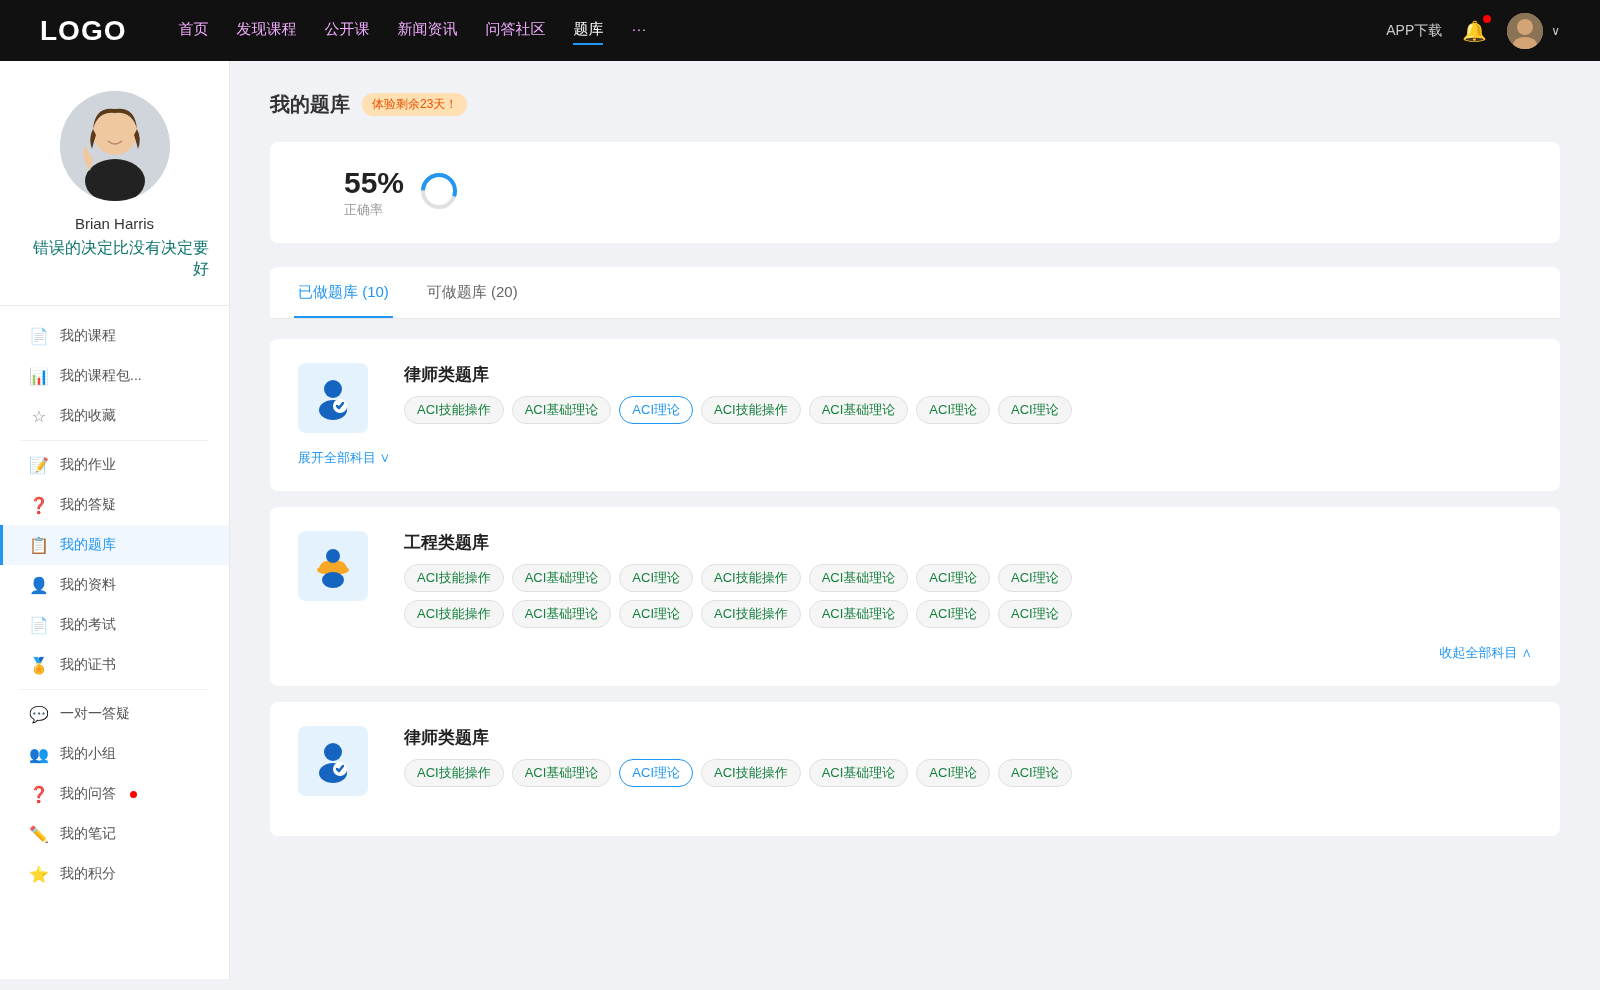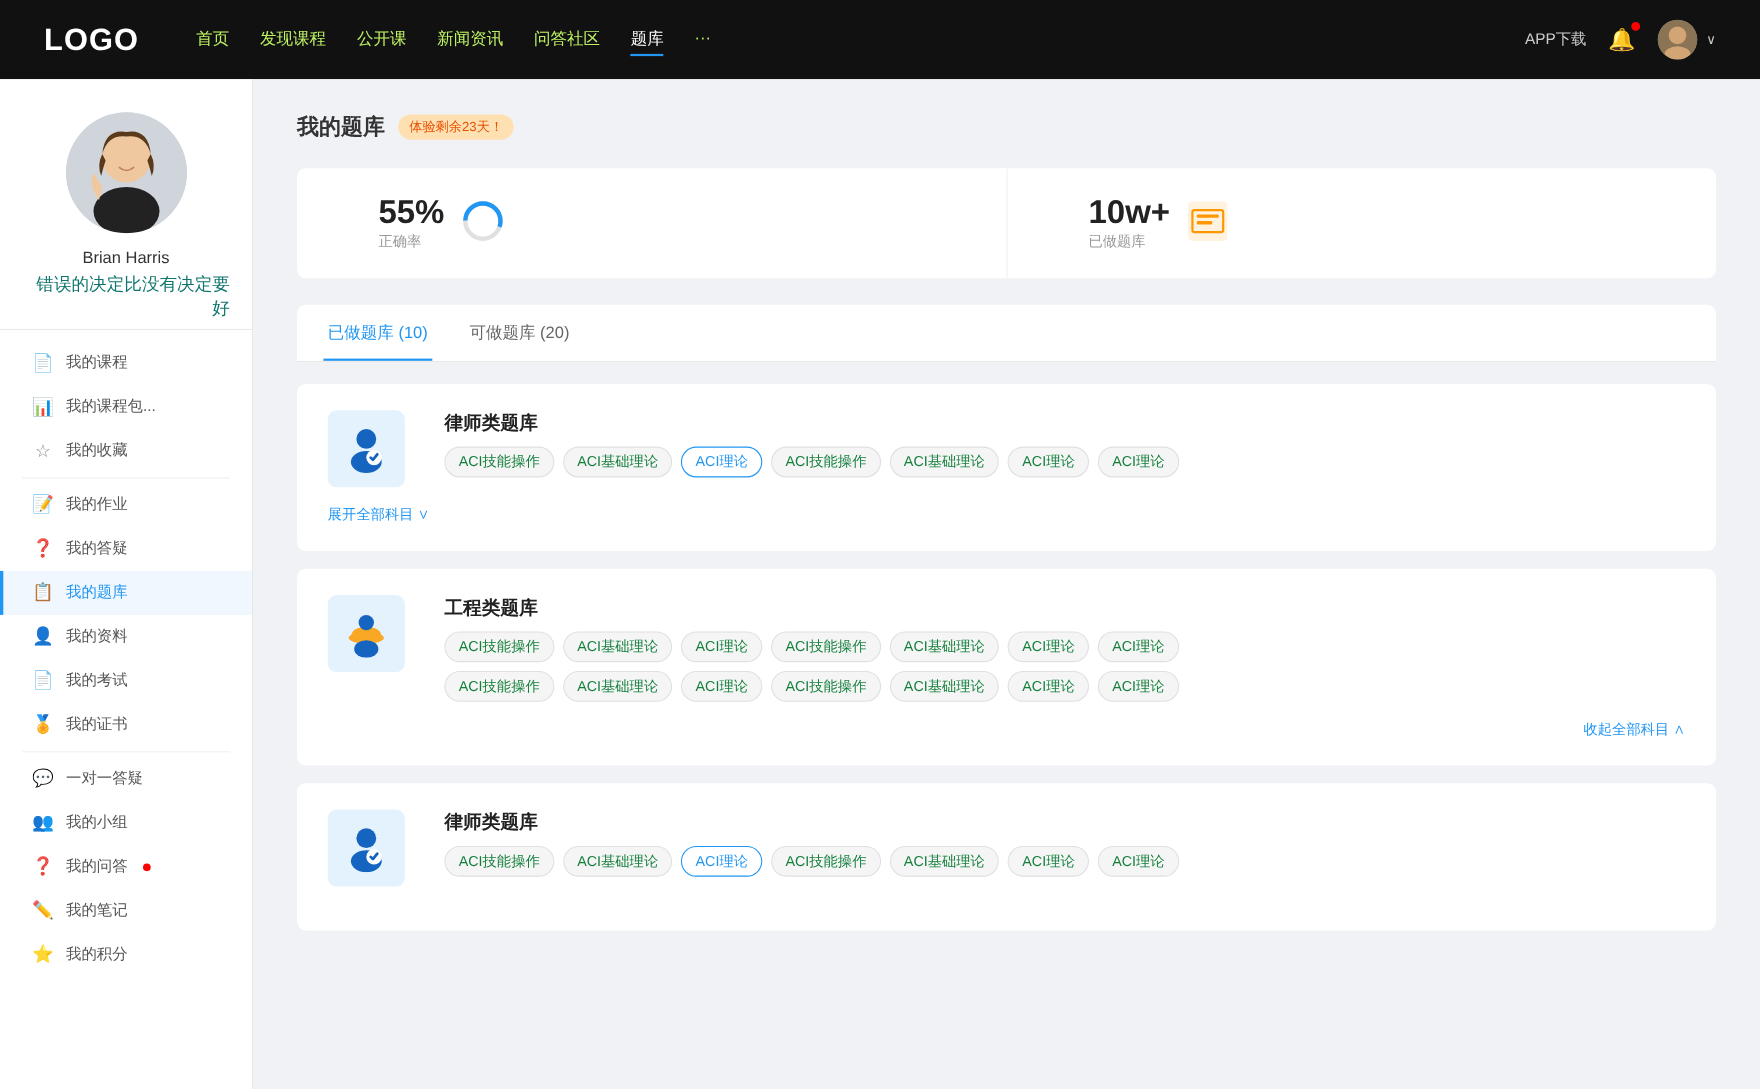--- a/index.html
+++ b/index.html
@@ -1,40 +1,40 @@
 <!DOCTYPE html>
 <html><head>
   <meta charset="utf-8">
   <style>
     * { box-sizing: border-box; margin: 0; padding: 0; }
     body { font-family: 'PingFang SC', 'Microsoft YaHei', sans-serif; background: #f0f2f5; min-height: 990px; }
 
     
     .navbar {
       background: #111;
-      height: 72px;
+      height: 61px;
       display: flex;
       align-items: center;
       padding: 0 40px;
       gap: 32px;
     }
     .navbar-logo {
       color: white;
       font-size: 28px;
       font-weight: bold;
       letter-spacing: 1px;
       margin-right: 20px;
     }
     .navbar-nav {
       display: flex;
       gap: 28px;
       flex: 1;
     }
     .nav-item {
-      color: #bef264;
+      color: #f0abfc;
       font-size: 15px;
       cursor: pointer;
       padding: 4px 0;
       position: relative;
     }
     .nav-item.active {
       color: white;
       border-bottom: 2px solid #2196f3;
     }
     .navbar-right {
@@ -88,21 +88,21 @@
       width: 230px;
       background: #fff;
       border-right: 1px solid #e8e8e8;
       padding-bottom: 20px;
       flex-shrink: 0;
     }
     .profile-section {
       display: flex;
       flex-direction: column;
       align-items: center;
-      padding: 30px 20px 8px;
+      padding: 30px 20px 25px;
       border-bottom: 1px solid #e8e8e8;
     }
     .profile-avatar {
       width: 110px;
       height: 110px;
       border-radius: 50%;
       background: #d0d5dc;
       margin-bottom: 14px;
       overflow: hidden;
       display: flex;
@@ -458,34 +458,20 @@
         </div>
         <div>
           <svg width="38" height="38" viewBox="0 0 38 38">
             <circle cx="19" cy="19" r="16" fill="none" stroke="#e0e0e0" stroke-width="4"></circle>
             <circle cx="19" cy="19" r="16" fill="none" stroke="#2196f3" stroke-width="4" stroke-dasharray="55.3 45.2" stroke-dashoffset="25" transform="rotate(-90 19 19)"></circle>
           </svg>
         </div>
       </div>
 
 
-      <div class="stat-item">
-        <div class="stat-text">
-          <span class="stat-value">10w+</span>
-          <span class="stat-label">已做题库</span>
-        </div>
-        <div>
-          <svg width="36" height="36" viewBox="0 0 36 36">
-            <rect width="36" height="36" rx="4" fill="#fff3e0"></rect>
-            <rect x="4" y="8" width="28" height="20" rx="2" fill="none" stroke="#ff9800" stroke-width="2"></rect>
-            <rect x="8" y="12" width="20" height="3" rx="1" fill="#ff9800"></rect>
-            <rect x="8" y="18" width="14" height="3" rx="1" fill="#ff9800"></rect>
-          </svg>
-        </div>
-      </div>
 
     </div>
 
     <div class="tabs-bar">
       <div class="tab-item active">已做题库 (10)</div>
       <div class="tab-item">可做题库 (20)</div>
     </div>
 
     <div class="bank-card">
       <div class="bank-card-header">

